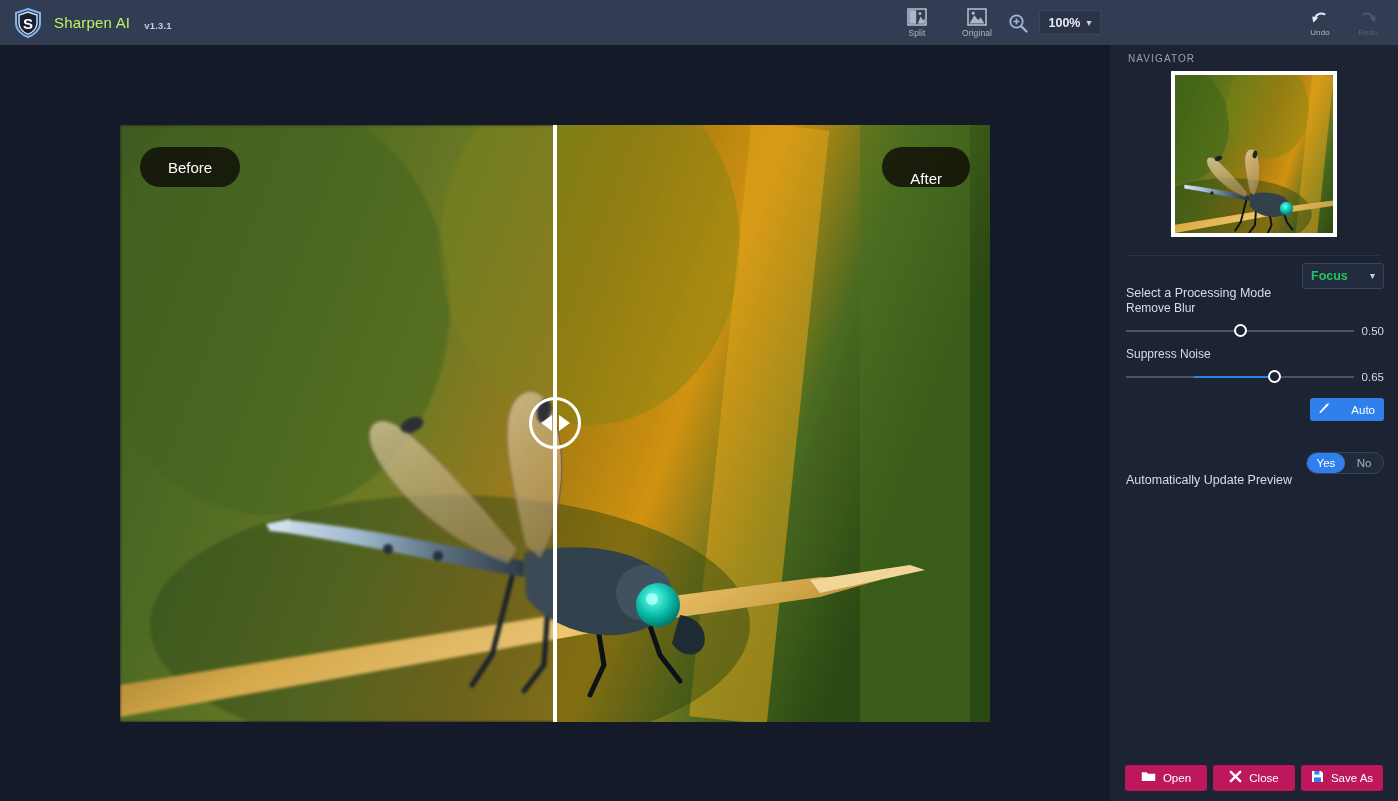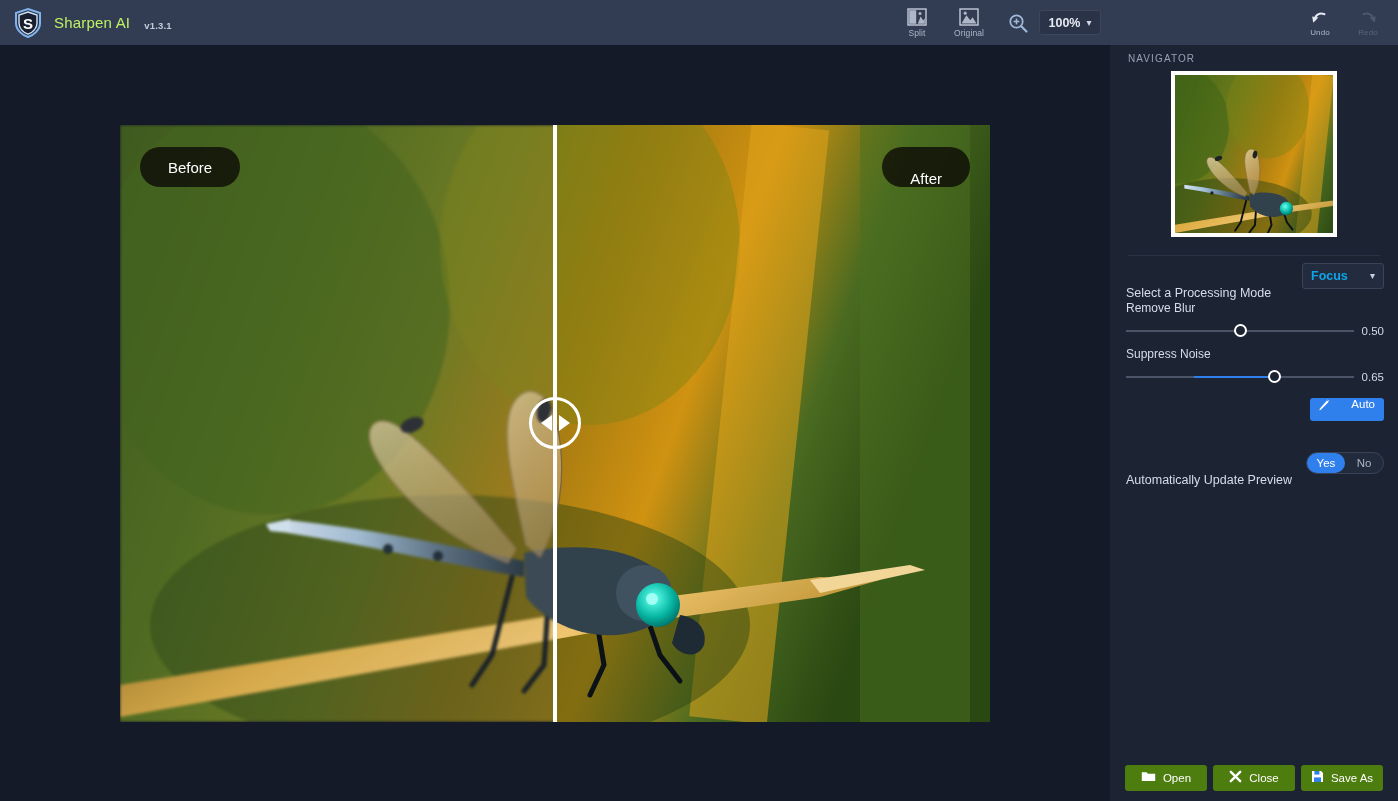--- a/index.html
+++ b/index.html
@@ -23,21 +23,21 @@
   #brand .title {
     color: #bef264; font-size: 15px; letter-spacing: .2px;
   }
   #brand .ver {
     color: #c3cbdb; font-size: 9.5px; font-weight: bold;
     margin-left: 4px; letter-spacing: .2px; position: relative; top: 3px;
   }
 
   #header-tools {
     position: absolute; left: 893px; top: 0; height: 45px;
-    display: flex; align-items: flex-end; gap: 4px;
+    display: flex; align-items: flex-end; gap: 12px;
   }
   .tool-btn {
     width: 48px; height: 45px;
     display: flex; flex-direction: column; align-items: center; justify-content: center;
     gap: 2px; cursor: pointer;
   }
   .tool-btn .tl {
     font-size: 8.5px; color: #aeb7c9; letter-spacing: .1px;
   }
   .tool-btn svg { display: block; }
@@ -138,21 +138,21 @@
     display: flex; align-items: center; justify-content: space-between;
     padding: 0 14px 0 16px; height: 32px;
   }
   .lbl { color: #d6dce8; font-size: 12.5px; margin-top: 34px; }
   #mode-select {
     width: 82px; height: 26px; border-radius: 3px;
     background: #232c3e; border: 1px solid #3a4458;
     display: flex; align-items: center; justify-content: space-between;
     padding: 0 8px; cursor: pointer;
   }
-  #mode-select .mv { color: #0ea5e9; font-size: 12.5px; font-weight: bold; }
+  #mode-select .mv { color: #22c55e; font-size: 12.5px; font-weight: bold; }
   #mode-select .chev { color: #c8d0de; font-size: 10px; line-height: 1; }
 
   .slider-block { padding: 9px 14px 0 16px; }
   .slider-block .sl-name { color: #d6dce8; font-size: 12px; margin-bottom: 9px; }
   .sl-row { display: flex; align-items: center; }
   .track {
     position: relative; flex: 1; height: 14px; cursor: pointer;
   }
   .track .rail {
     position: absolute; left: 0; right: 0; top: 6px; height: 2px;
@@ -164,21 +164,21 @@
   .track .knob {
     position: absolute; top: 0px; width: 13px; height: 13px; margin-left: -6.5px;
     border-radius: 50%; background: #1c2434; border: 2px solid #ffffff;
   }
   .sl-val { width: 30px; text-align: right; color: #d3d9e5; font-size: 11.5px; }
 
   #auto-row { display: flex; justify-content: flex-end; padding: 14px 14px 0 0; }
   #auto-btn {
     height: 23px; min-width: 63px; border-radius: 3px;
     background: #2f80ed;
-    display: flex; justify-content: center; gap: 20px;
+    display: flex; align-items: center; justify-content: center; gap: 20px;
     padding: 0 9px 0 7px; cursor: pointer;
   }
   #auto-btn .al { color: #ffffff; font-size: 11.5px; }
 
   #preview-row {
     display: flex; align-items: center; justify-content: space-between;
     padding: 18px 14px 0 16px;
   }
   #yn-toggle {
     display: flex; align-items: center;
@@ -192,21 +192,21 @@
   }
   #yn-toggle .seg.on { background: #2f80ed; color: #ffffff; }
 
   
   #footer {
     position: absolute; left: 0; bottom: 10px; width: 288px;
     display: flex; align-items: center; justify-content: center; gap: 6px;
   }
   .fbtn {
     height: 26px; width: 82px; border-radius: 3px;
-    background: #4d7c0f;
+    background: #be185d;
     display: flex; align-items: center; justify-content: center; gap: 7px;
     cursor: pointer;
   }
   .fbtn .fl { color: #ffffff; font-size: 11.5px; }
 </style>
 </head>
 <body>
 
 <div id="app">
 

